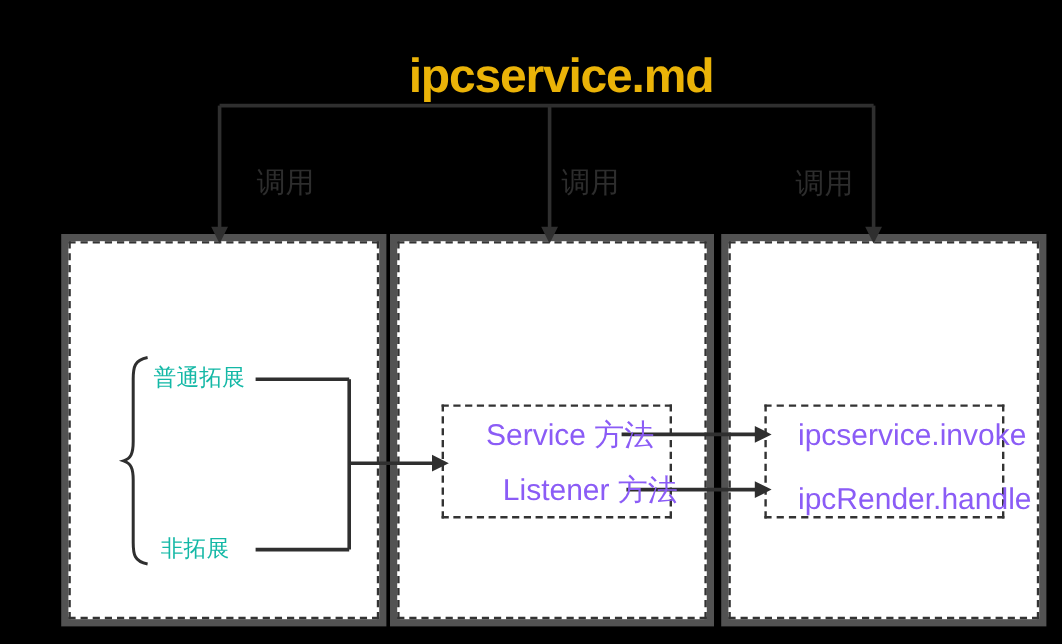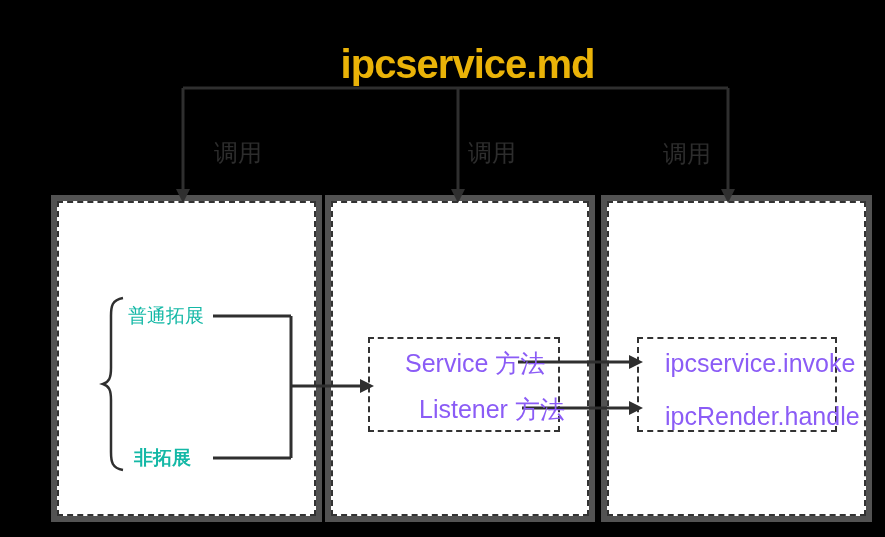--- a/index.html
+++ b/index.html
@@ -77,21 +77,21 @@
     </g>
   </svg>
 
   <div class="title">ipcservice.md</div>
 
   <div class="conn-label" style="left:214px;top:139px;">调用</div>
   <div class="conn-label" style="left:468px;top:139px;">调用</div>
   <div class="conn-label" style="left:663px;top:140px;">调用</div>
 
   <div class="brace-text" style="left:128px;top:304px;">普通拓展</div>
-  <div class="brace-text" style="left:134px;top:446px;font-weight:bold;">非拓展</div>
+  <div class="brace-text" style="left:134px;top:446px;">非拓展</div>
 
   <div class="rowlabel" style="left:405px;top:351px;">Service 方法</div>
   <div class="rowlabel" style="left:403px;top:397px;margin-left:16px;">Listener 方法</div>
 
   <div class="rowlabel" style="left:665px;top:351px;">ipcservice.invoke</div>
   <div class="rowlabel" style="left:665px;top:404px;">ipcRender.handle</div>
 
 </div>
 
 </body></html>

